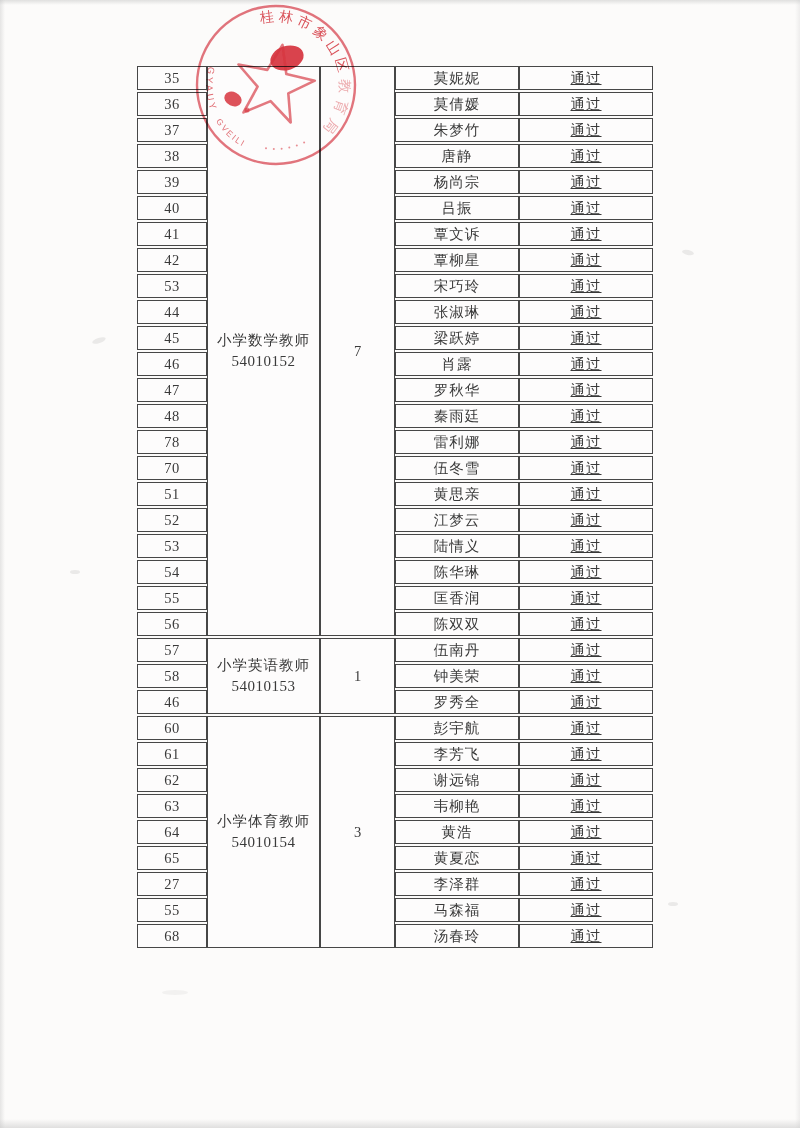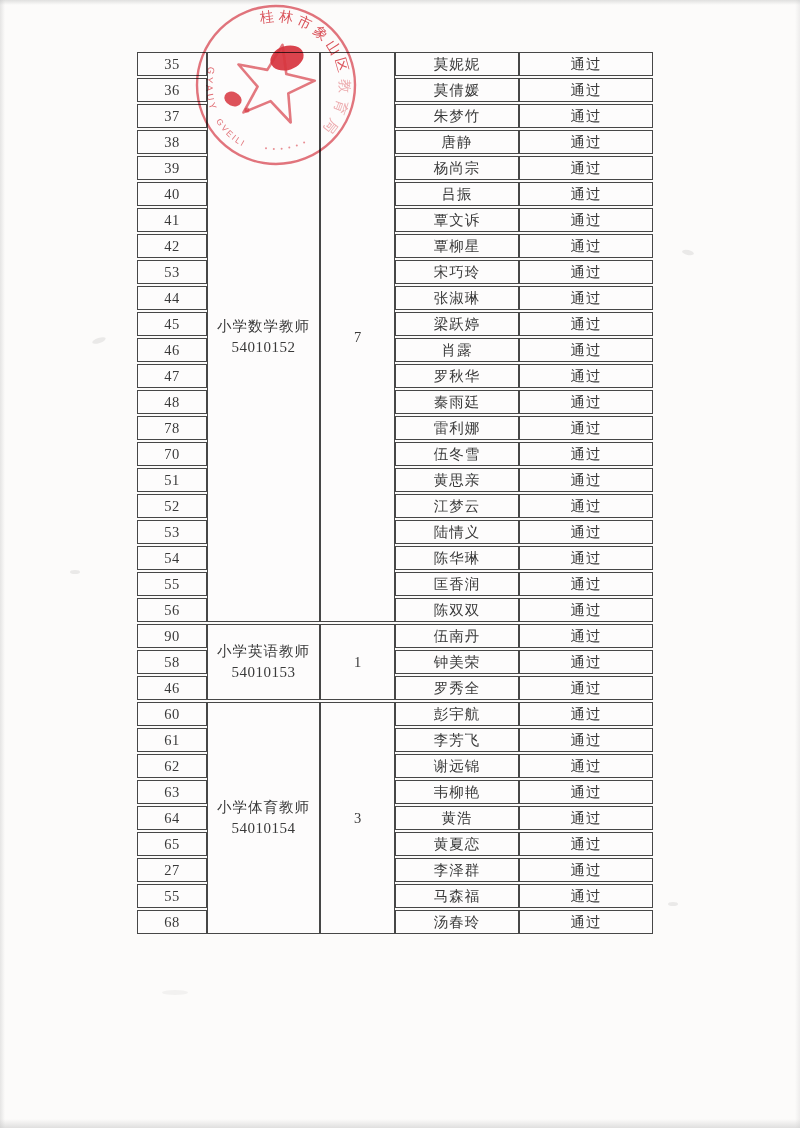--- a/index.html
+++ b/index.html
@@ -20,36 +20,36 @@
     background:linear-gradient(to left,rgba(205,205,205,.3),rgba(205,205,205,0));}
   .speck{position:absolute;border-radius:50%;background:rgba(110,110,110,.12);}
   .speck.s1{left:92px;top:338px;width:14px;height:5px;transform:rotate(-18deg);}
   .speck.s2{left:70px;top:570px;width:10px;height:4px;}
   .speck.s3{left:682px;top:250px;width:12px;height:5px;transform:rotate(12deg);}
   .speck.s4{left:668px;top:902px;width:10px;height:4px;}
   .speck.s5{left:162px;top:990px;width:26px;height:5px;background:rgba(110,110,110,.07);}
 
   
   table.roster{
-    position:absolute;left:137px;top:50px;width:516px;
+    position:absolute;left:137px;top:64px;width:516px;
     table-layout:fixed;border-collapse:separate;border-spacing:0 2px;
   }
   table.roster td{
     box-sizing:border-box;border:1px solid #474747;height:24px;
     padding:0;text-align:center;vertical-align:middle;
     font-size:14.5px;line-height:1;white-space:nowrap;overflow:hidden;
     background:rgba(255,255,255,.35);
   }
   td.c-no{font-size:15px;letter-spacing:.5px;}
   td.c-pos{font-size:14px;margin-top:42px;}
   td.c-pos .pos-line{line-height:21px;letter-spacing:1px;}
   td.c-pos .code-line{line-height:21px;font-size:15px;letter-spacing:.5px;}
   td.c-cnt{font-size:15px;}
   td.c-name{letter-spacing:1px;}
-  td.c-status{letter-spacing:1px;}
+  td.c-status{letter-spacing:1px;text-decoration:underline;}
 
   
   .seal{
     position:absolute;left:180px;top:0;width:200px;height:175px;
     mix-blend-mode:multiply;opacity:.93;pointer-events:none;
   }
 </style>
 </head>
 <body>
 
@@ -182,21 +182,21 @@
         <td class="c-name">匡香润</td>
         <td class="c-status">通过</td>
       </tr>
     <tr>
         <td class="c-no">56</td>
         <td class="c-name">陈双双</td>
         <td class="c-status">通过</td>
       </tr>
 
     <tr>
-      <td class="c-no">90</td>
+      <td class="c-no">57</td>
       <td class="c-pos" rowspan="3">
         <div class="pos-line">小学英语教师</div>
         <div class="code-line">54010153</div>
       </td>
       <td class="c-cnt" rowspan="3">1</td>
       <td class="c-name">伍南丹</td>
       <td class="c-status">通过</td>
     </tr>
     <tr>
         <td class="c-no">58</td>

